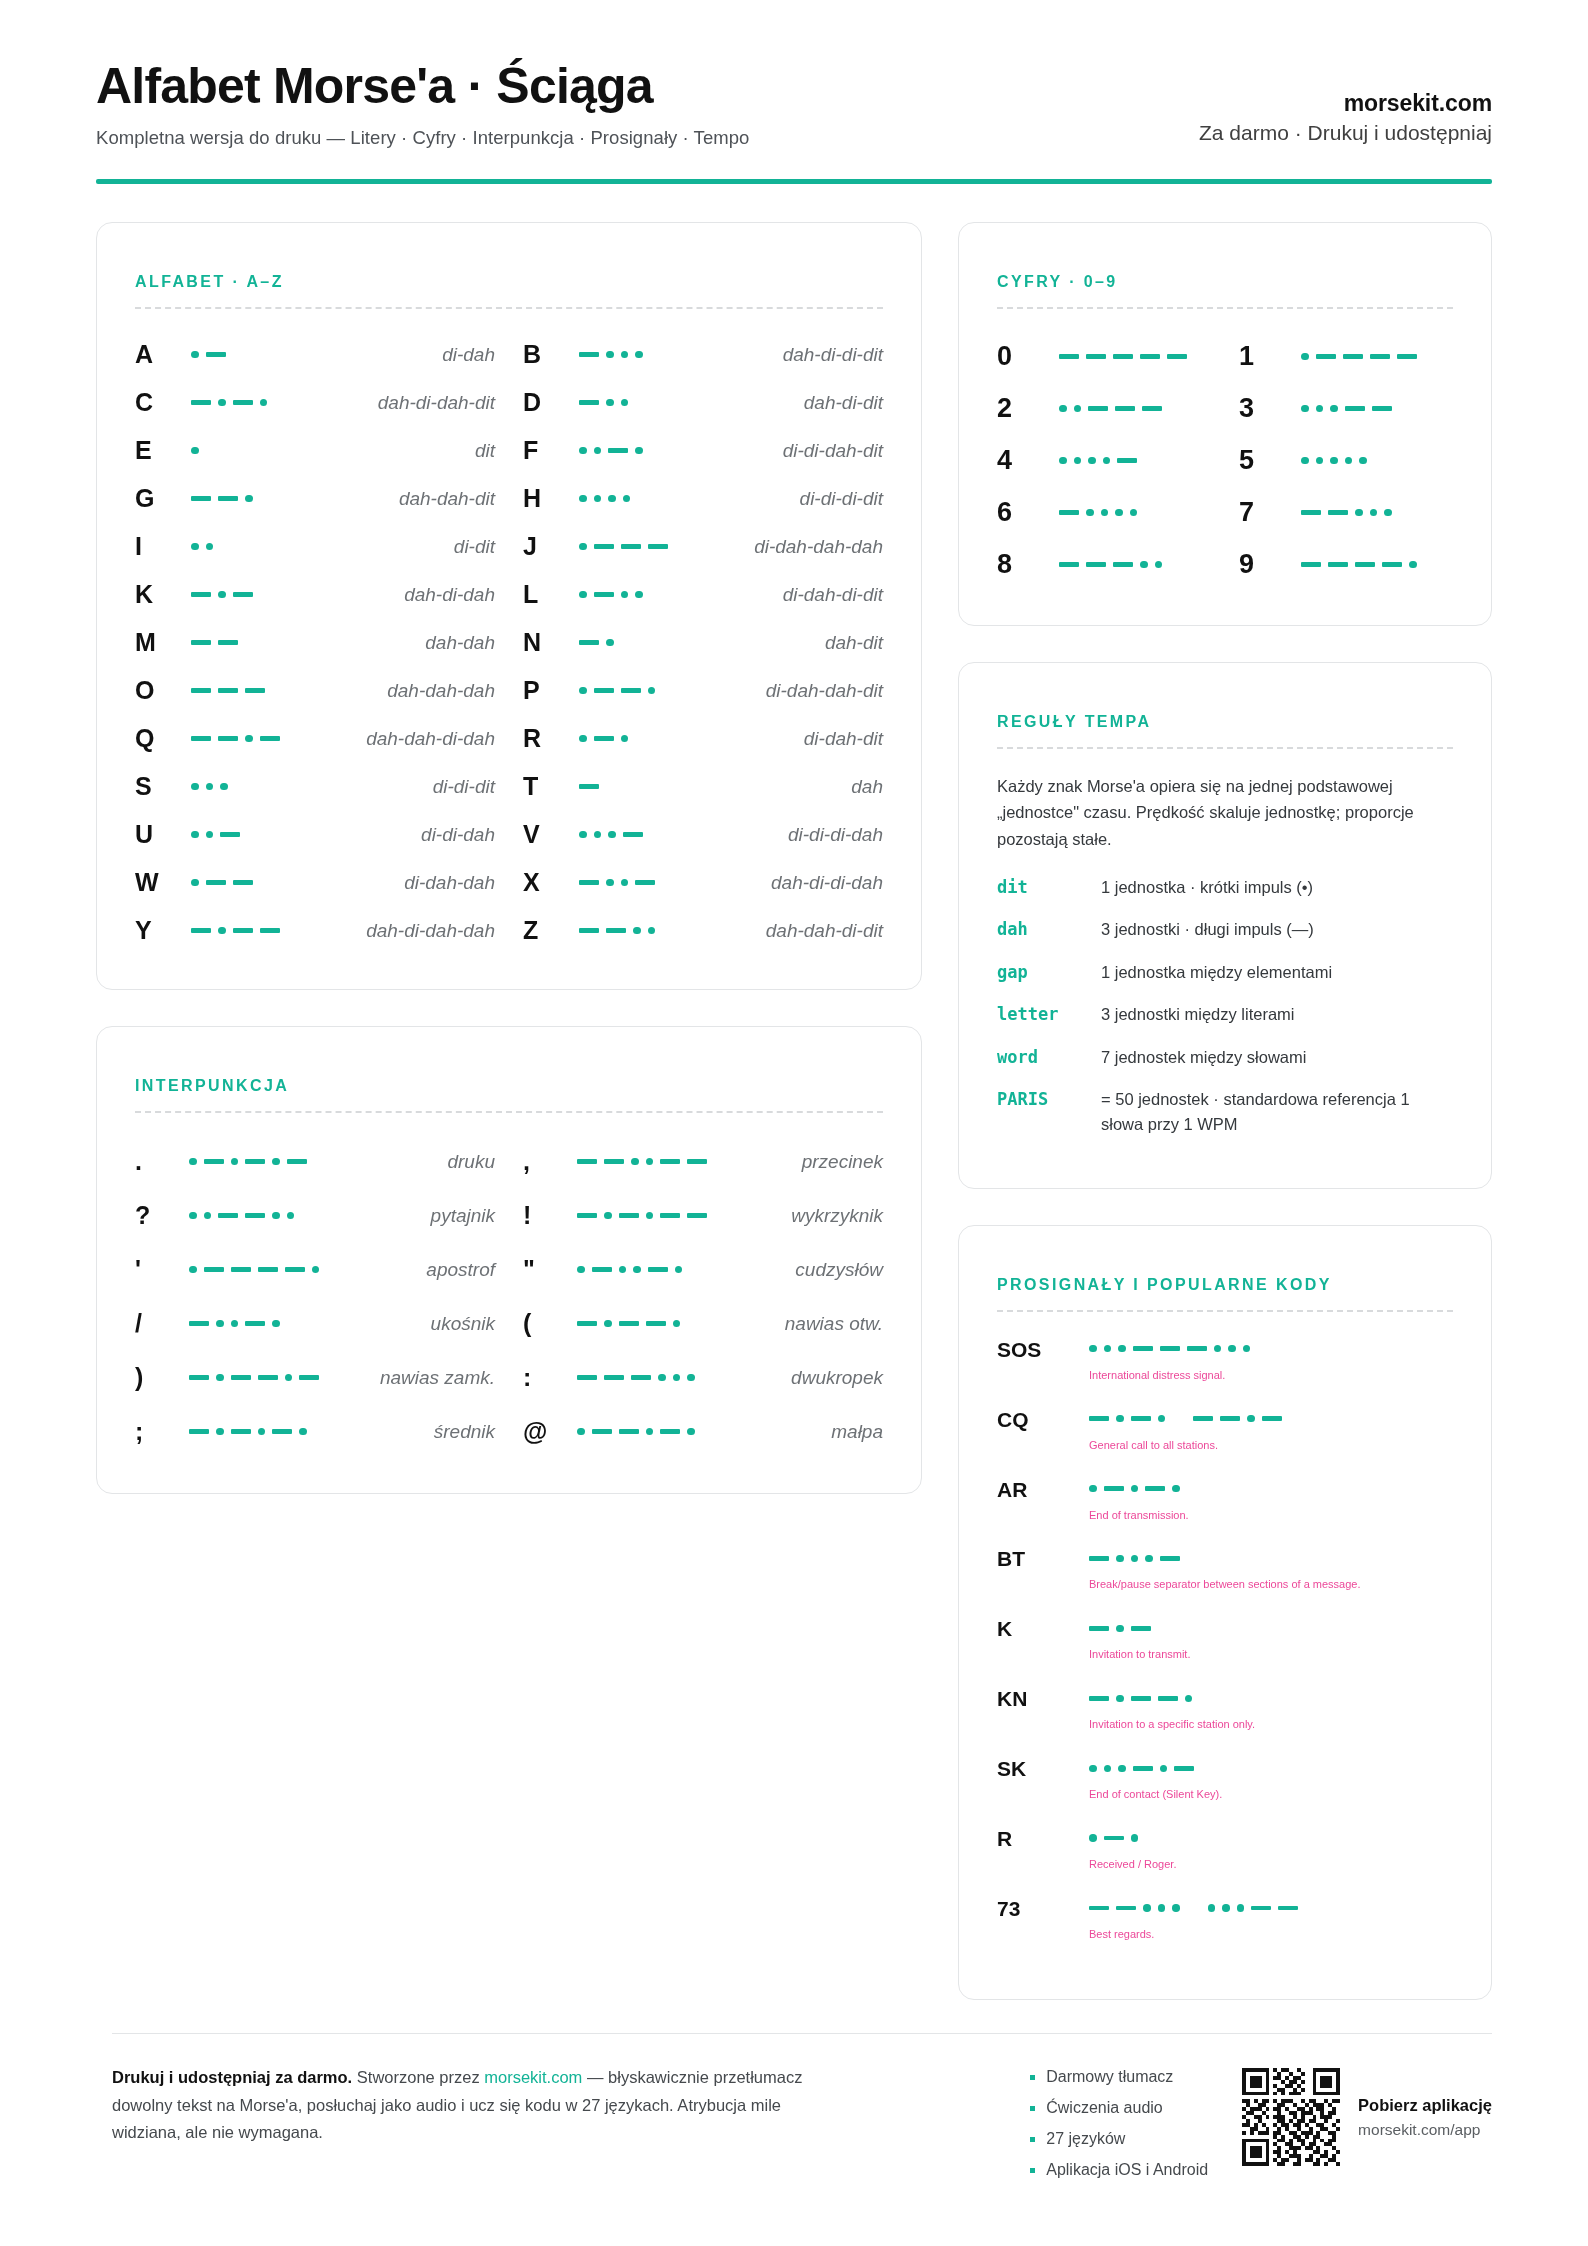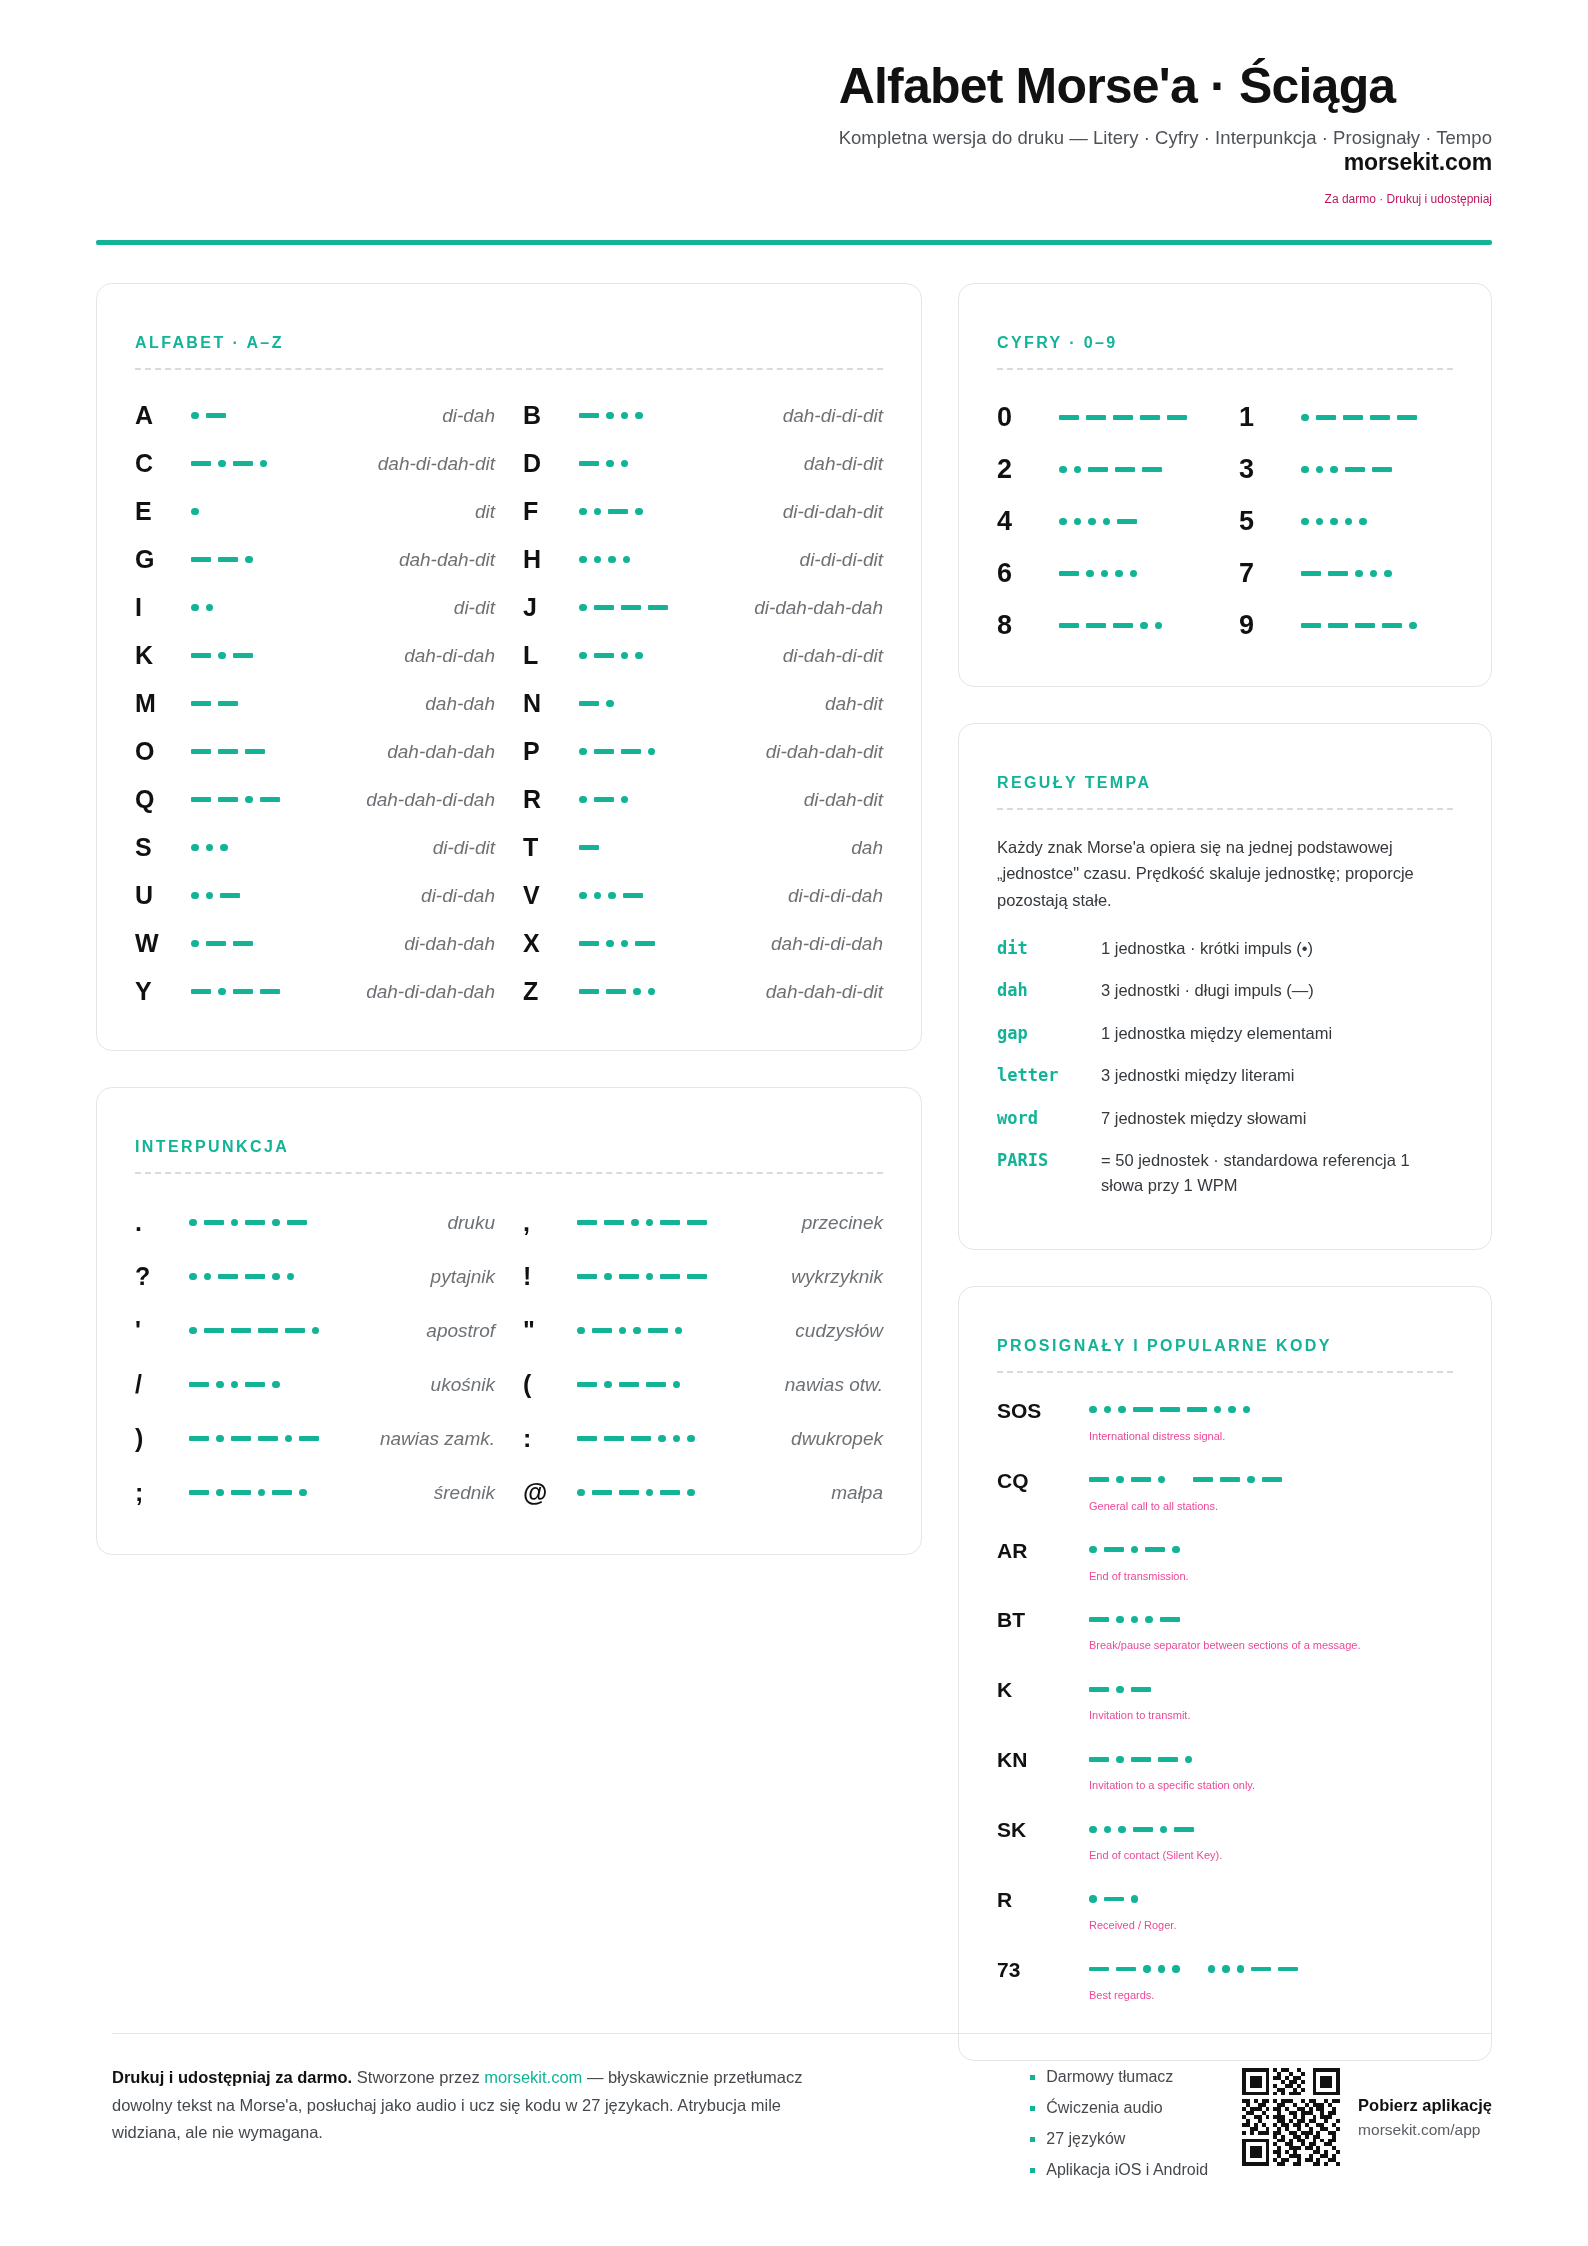--- a/index.html
+++ b/index.html
@@ -19,21 +19,20 @@
     padding: 60px 96px 0 96px;
     position: relative;
   }
 
   
   .header {
     display: flex;
     align-items: flex-end;
     justify-content: space-between;
     padding-bottom: 30px;
-    flex-direction: column;
   }
   .header-left { }
   .title {
     font-size: 50px;
     font-weight: 700;
     letter-spacing: -0.8px;
     color: #111111;
     line-height: 1.05;
   }
   .subtitle {
@@ -43,23 +42,23 @@
     letter-spacing: 0.05px;
   }
   .header-right { text-align: right; padding-bottom: 4px; }
   .brand {
     font-size: 23px;
     font-weight: 700;
     color: #111111;
     letter-spacing: -0.1px;
   }
   .brand-sub {
-    margin-top: 16px;
-    font-size: 12px;
-    color: #be185d;
+    margin-top: 4px;
+    font-size: 21px;
+    color: #404040;
   }
   .accent-rule {
     height: 5px;
     background: #12b396;
     border-radius: 2px;
     margin-bottom: 38px;
   }
 
   
   .grid {

